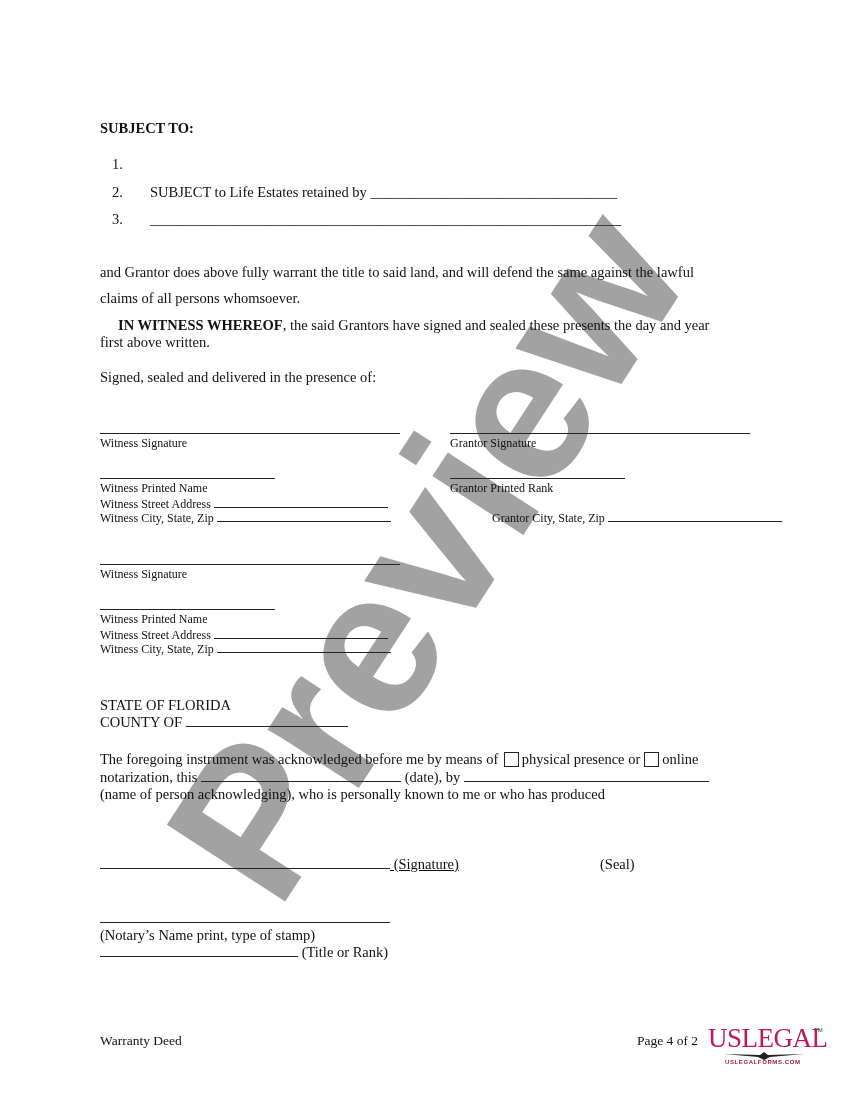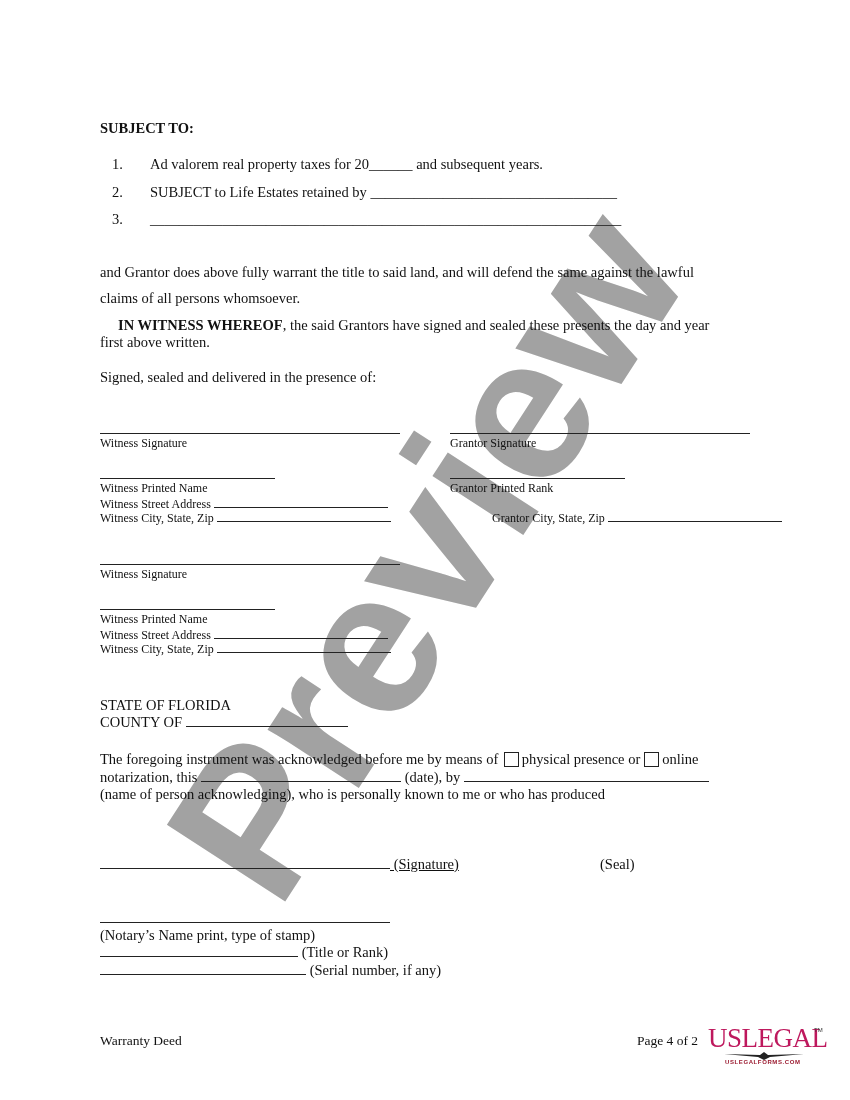--- a/index.html
+++ b/index.html
@@ -34,23 +34,20 @@
 
 <div class="page">
 
   <div class="watermark">Preview</div>
 
   <div class="content">
 
     <div class="abs t14 b" style="left:100px; top:120px;">SUBJECT TO:</div>
 
     <div class="abs t14" style="left:112px; top:156px;">1.</div>
-    <div class="abs t14" style="left:150px; top:156px;">
-      <span>Ad valorem real property taxes for 20</span><span>______</span><span> and subsequent years.</span>
-    </div>
 
     <div class="abs t14" style="left:112px; top:184px;">2.</div>
     <div class="abs t14" style="left:150px; top:184px;">
       <span>SUBJECT to Life Estates retained by </span><span>__________________________________</span>
     </div>
 
     <div class="abs t14" style="left:112px; top:211px;">3.</div>
     <div class="abs t14" style="left:150px; top:211px;">_________________________________________________________________</div>
 
     <div class="abs t14" style="left:100px; top:264px;">and Grantor does above fully warrant the title to said land, and will defend the same against the lawful</div>
@@ -114,23 +111,20 @@
     <div class="abs t14" style="left:100px; top:856px;text-decoration:underline;">
       <span class="uline" style="width:290px;"></span><span> (Signature)</span>
     </div>
     <div class="abs t14" style="left:600px; top:856px;">(Seal)</div>
 
     <div class="line" style="left:100px; top:922px; width:290px; border-bottom-width:1px;"></div>
     <div class="abs t14" style="left:100px; top:927px;">(Notary’s Name print, type of stamp)</div>
     <div class="abs t14" style="left:100px; top:944px;">
       <span class="uline" style="width:198px;"></span><span> (Title or Rank)</span>
     </div>
-    <div class="abs t14" style="left:100px; top:962px;">
-      <span class="uline" style="width:206px;"></span><span> (Serial number, if any)</span>
-    </div>
 
     <div class="abs t14" style="left:100px; top:1033px; font-size:13.5px;">Warranty Deed</div>
     <div class="abs t14" style="left:637px; top:1033px; font-size:13.5px;">Page 4 of 2</div>
 
     <div class="logo">
       <div class="logo-text">USLEGAL</div>
       <div class="logo-tm">TM</div>
       <svg class="logo-wings" width="80" height="8" viewBox="0 0 80 8">
         <path d="M0 2 L36 3 L40 0 L44 3 L80 2 L46 5 L40 8 L34 5 Z" fill="#222"></path>
       </svg>

